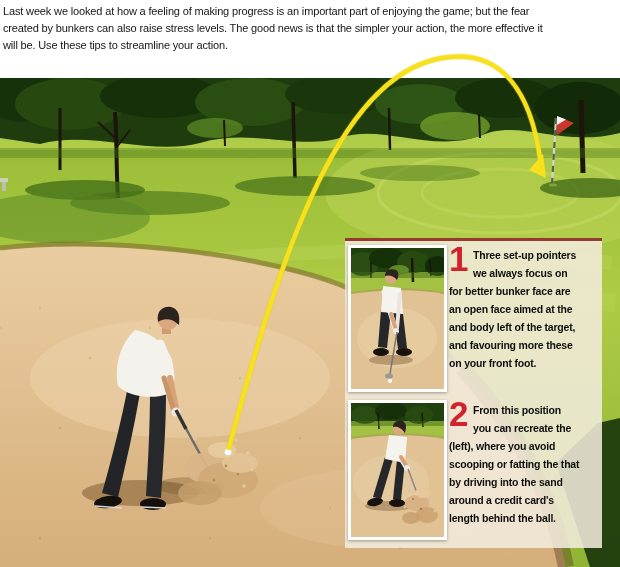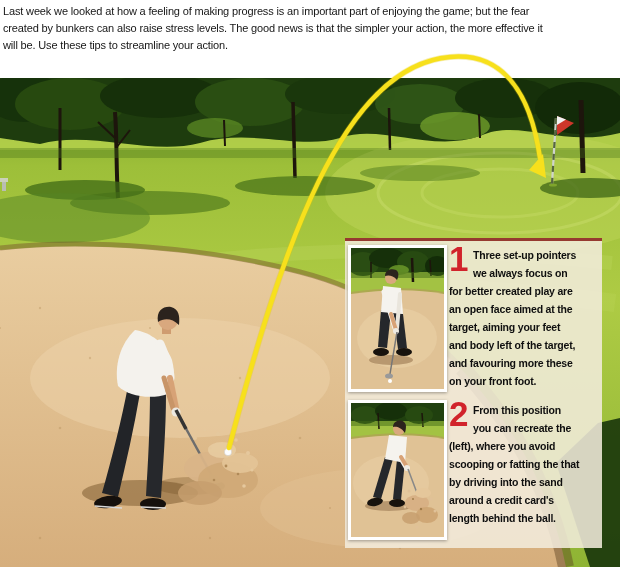--- a/index.html
+++ b/index.html
@@ -213,23 +213,22 @@
           <path d="M34,28 C34,22 40,20 45,22 C48,24 48,28 46,32 C42,27 37,27 34,28 Z" fill="#2b231d"></path>
           <path d="M46,84 L39,126" stroke="#777" stroke-width="1.5"></path>
           <ellipse cx="38" cy="128" rx="4" ry="2.5" fill="#999"></ellipse>
           <circle cx="39" cy="133" r="2" fill="#fff"></circle>
         </svg>
       </div>
       <div class="tip-text" style="top:5px;">
         <span class="tip-num">1</span>
         <div class="tip-line ind">Three set-up pointers</div>
         <div class="tip-line ind">we always focus on</div>
-        <div class="tip-line">for better created play are</div>
+        <div class="tip-line">for better bunker face are</div>
         <div class="tip-line">an open face aimed at the</div>
-        <div class="tip-line">target, aiming your feet</div>
         <div class="tip-line">and body left of the target,</div>
         <div class="tip-line">and favouring more these</div>
         <div class="tip-line">on your front foot.</div>
       </div>
     </div>
 
     <div>
       <div class="tip-photo" style="left:3px;top:159px;">
         <svg width="93" height="134" viewBox="0 0 93 134">
           <rect x="0" y="0" width="93" height="134" fill="#dec092"></rect>

